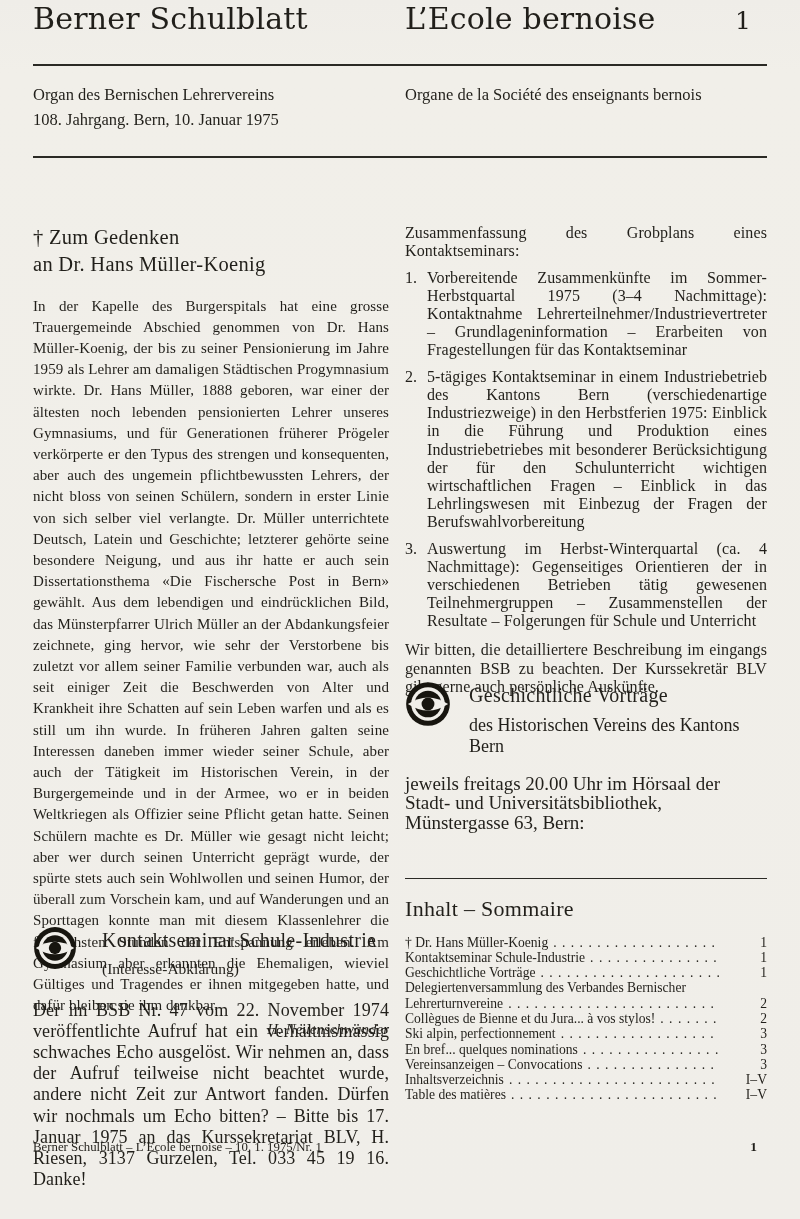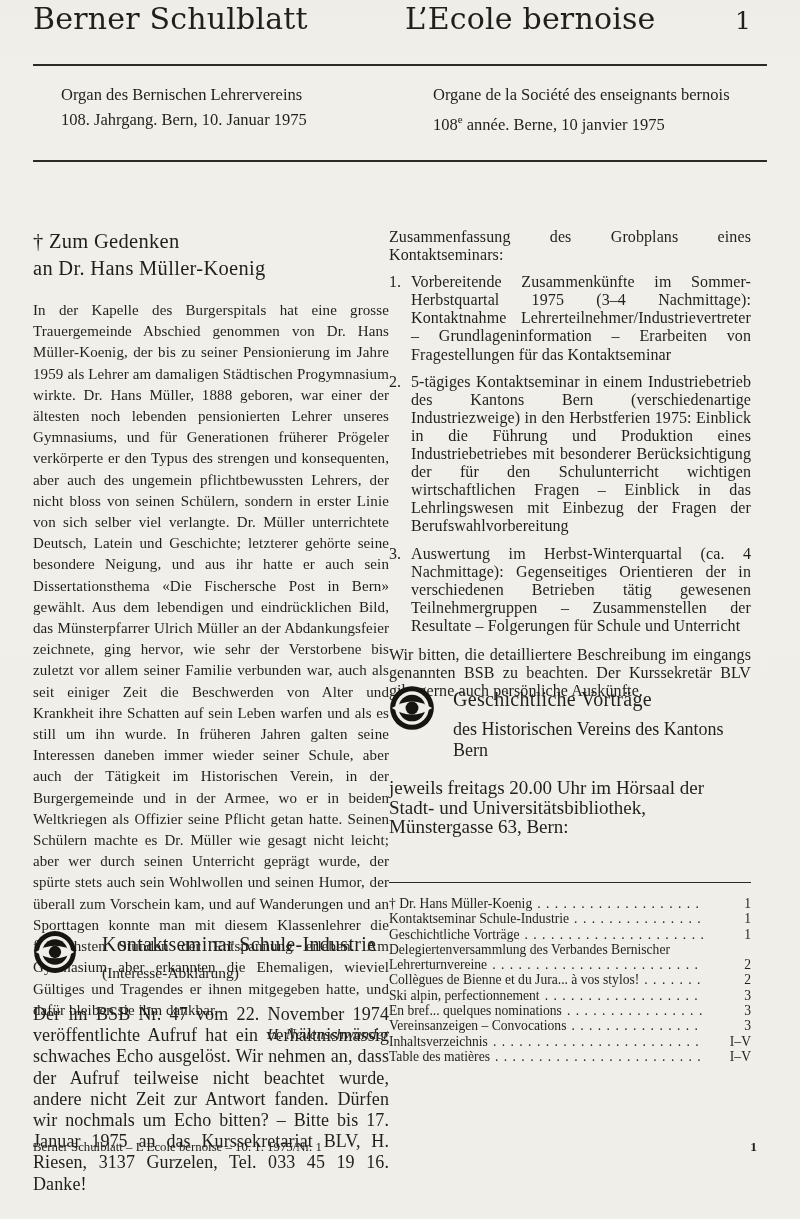--- a/index.html
+++ b/index.html
@@ -31,27 +31,27 @@
     margin-left: auto;
     font-family: "DejaVu Serif", serif;
     font-size: 25px;
     padding-right: 16px;
   }
   .rule { border: 0; border-top: 2px solid #2b2a25; margin: 0; }
   .rule-1 { margin-top: 26px; }
   .rule-2 { margin-top: 24px; }
 
   
-  .subtitles { display: flex; padding-top: 16px; font-size: 16.5px; line-height: 25px; margin-left: 28px; }
+  .subtitles { display: flex; padding-top: 16px; font-size: 16.5px; line-height: 25px; }
   .subtitle-de { width: 372px; }
   .subtitle-fr sup { font-size: 11px; }
 
   
   .columns { display: flex; margin-top: 66px; }
-  .col-left  { width: 356px; flex: none; }
+  .col-left  { width: 356px; margin-right: 16px; flex: none; }
   .col-right { width: 362px; flex: none; }
 
   
   .obit-wrap { height: 702px; }
   .obit-title { font-size: 20.5px; line-height: 27px; letter-spacing: 0.3px; }
   .obit-title span { display: block; }
   .obit-body {
     margin-top: 18px;
     font-size: 15px;
     line-height: 21.2px;
@@ -130,21 +130,20 @@
 
   <hr class="rule rule-1">
 
   <div class="subtitles">
     <div class="subtitle-de">
       <div>Organ des Bernischen Lehrervereins</div>
       <div>108. Jahrgang. Bern, 10. Januar 1975</div>
     </div>
     <div class="subtitle-fr">
       <div>Organe de la Société des enseignants bernois</div>
-      <div><span>108</span><sup>e</sup><span> année. Berne, 10 janvier 1975</span></div>
     </div>
   </div>
 
   <hr class="rule rule-2">
 
   <div class="columns">
 
     <div class="col-left">
       <div class="obit-wrap">
         <h2 class="obit-title" style="margin:0;font-weight:normal;">
@@ -210,20 +209,21 @@
           <div class="sec-texts">
             <div class="sec-title">Geschichtliche Vorträge</div>
             <div class="sec-sub" style="font-size:18px;">des Historischen Vereins des Kantons Bern</div>
           </div>
         </div>
         <p class="vort-body" style="margin:17px 0 0 0;">jeweils freitags 20.00 Uhr im Hörsaal der Stadt- und Universitätsbibliothek, Münstergasse 63, Bern:</p>
       </div>
 
       <div>
         <hr class="toc-rule">
+        <div class="toc-title">Inhalt – Sommaire</div>
 
         <div class="toc-list">
           <div class="toc-row">
             <span class="toc-label">† Dr. Hans Müller-Koenig</span>
               <span class="toc-dots"></span>
               <span class="toc-page">1</span>
           </div>
           <div class="toc-row">
             <span class="toc-label">Kontaktseminar Schule-Industrie</span>
               <span class="toc-dots"></span>

